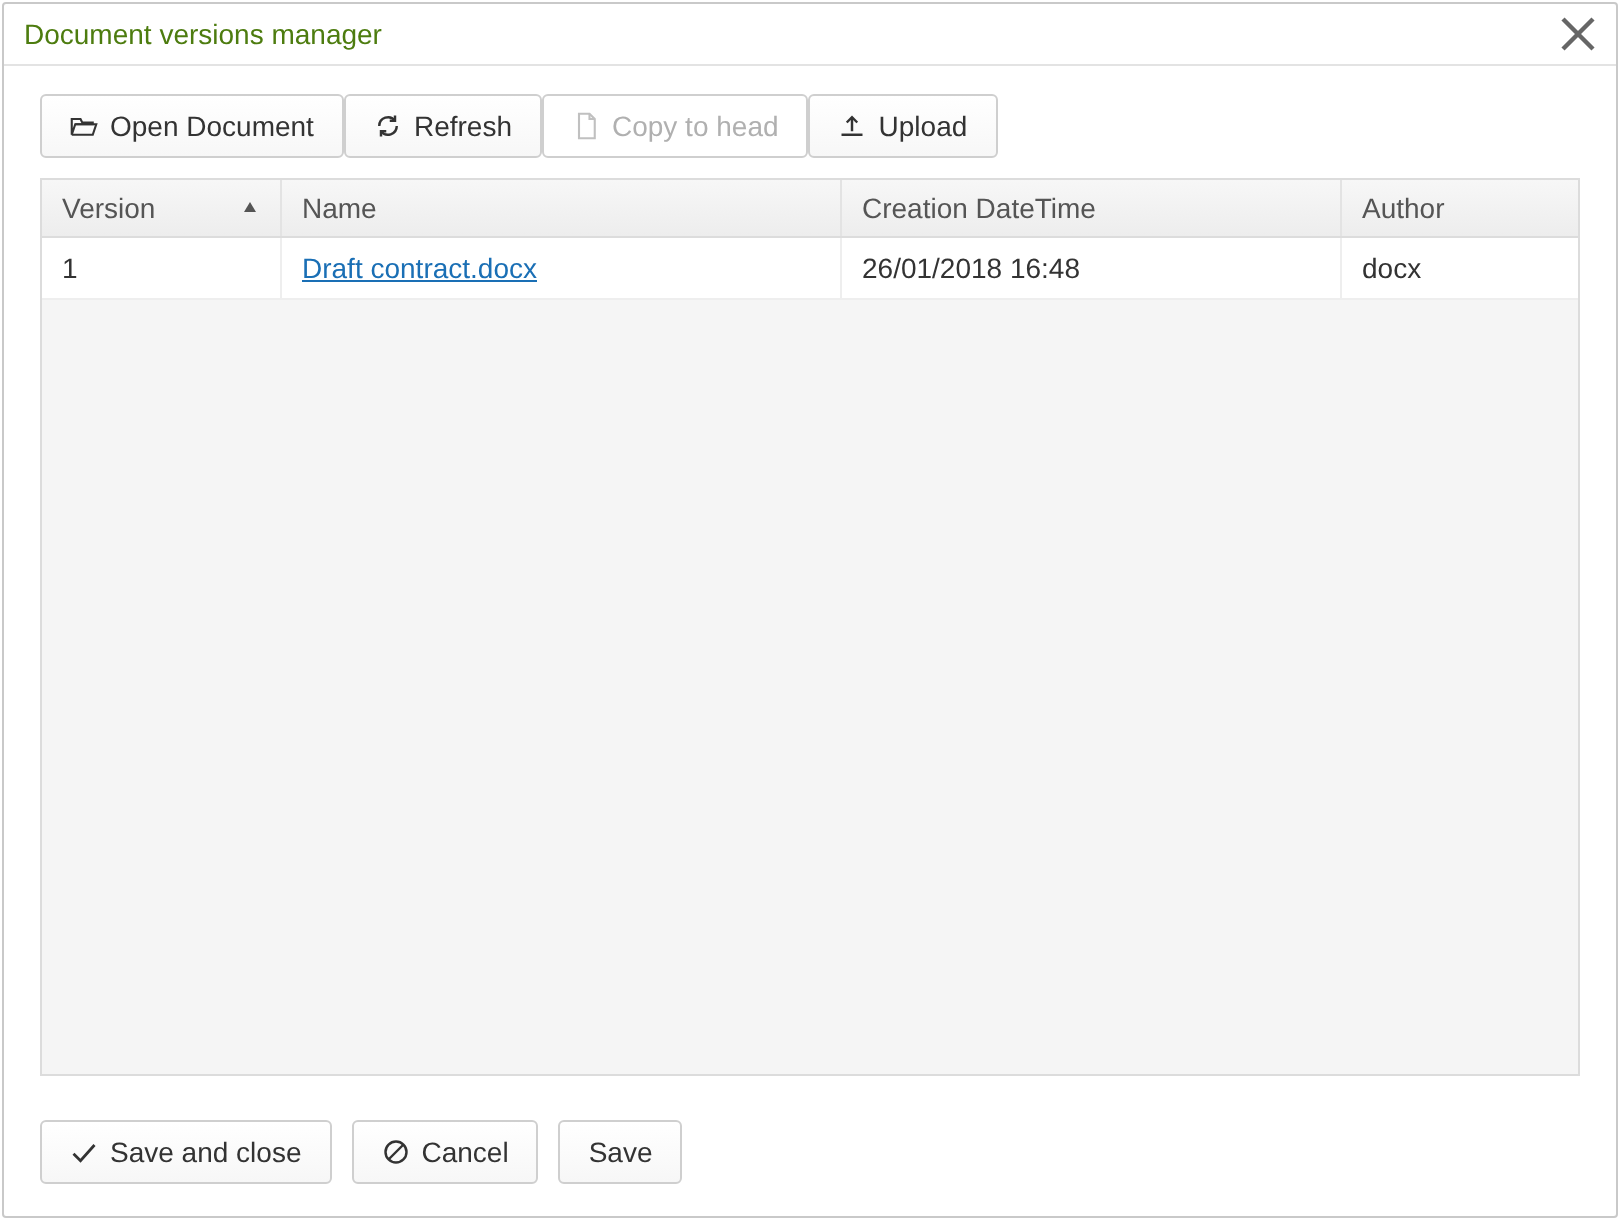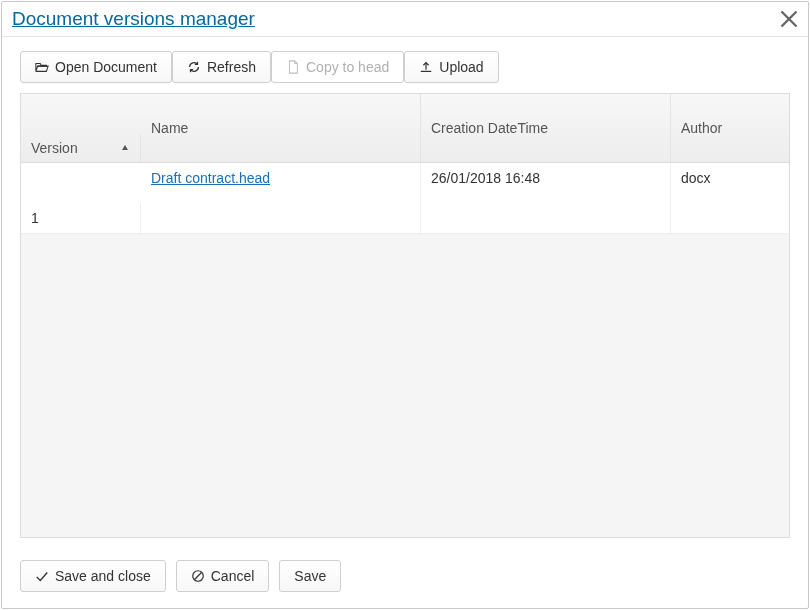--- a/index.html
+++ b/index.html
@@ -23,23 +23,22 @@
       background: #fff;
     }
     .titlebar {
       display: flex;
       align-items: center;
       justify-content: space-between;
       padding: 6px 10px;
       border-bottom: 1px solid #e3e3e3;
     }
     .titlebar-title {
-      font-size: 19px;
-      color: #0369a1;
-      text-decoration: underline;
+      font-size: 14px;
+      color: #4d7c0f;
     }
     .titlebar-close {
       width: 18px;
       height: 18px;
       display: flex;
       align-items: center;
       justify-content: center;
       color: #666;
       cursor: pointer;
       font-size: 16px;
@@ -115,21 +114,21 @@
     .row .cell {
       padding: 7px 10px;
       border-right: 1px solid #eee;
       color: #333;
       font-size: 14px;
       overflow: hidden;
       text-overflow: ellipsis;
       white-space: nowrap;
     }
     .row .cell:last-child { border-right: none; }
-    .col-version { width: 120px; margin-top: 40px; }
+    .col-version { width: 120px; }
     .col-name { width: 280px; }
     .col-date { width: 250px; }
     .col-author { flex: 1; }
     .link { color: #1a6fb5; text-decoration: underline; cursor: pointer; }
 
     .sort-indicator { display:inline-flex; width:10px; height:10px; }
     .sort-indicator svg { width:10px; height:10px; }
 
     .footer {
       padding: 10px 18px 16px 18px;
@@ -212,21 +211,21 @@
         <span>Creation DateTime</span>
       </div>
       <div class="cell col-author">
         <span>Author</span>
       </div>
     </div>
     <div class="grid-body">
       <div class="row">
         <div class="cell col-version">1</div>
         <div class="cell col-name">
-          <span class="link">Draft contract.head</span>
+          <span class="link">Draft contract.docx</span>
         </div>
         <div class="cell col-date">26/01/2018 16:48</div>
         <div class="cell col-author">docx</div>
       </div>
     </div>
   </div>
 
   <div class="footer">
     <div class="btn">
       <span class="icon">

